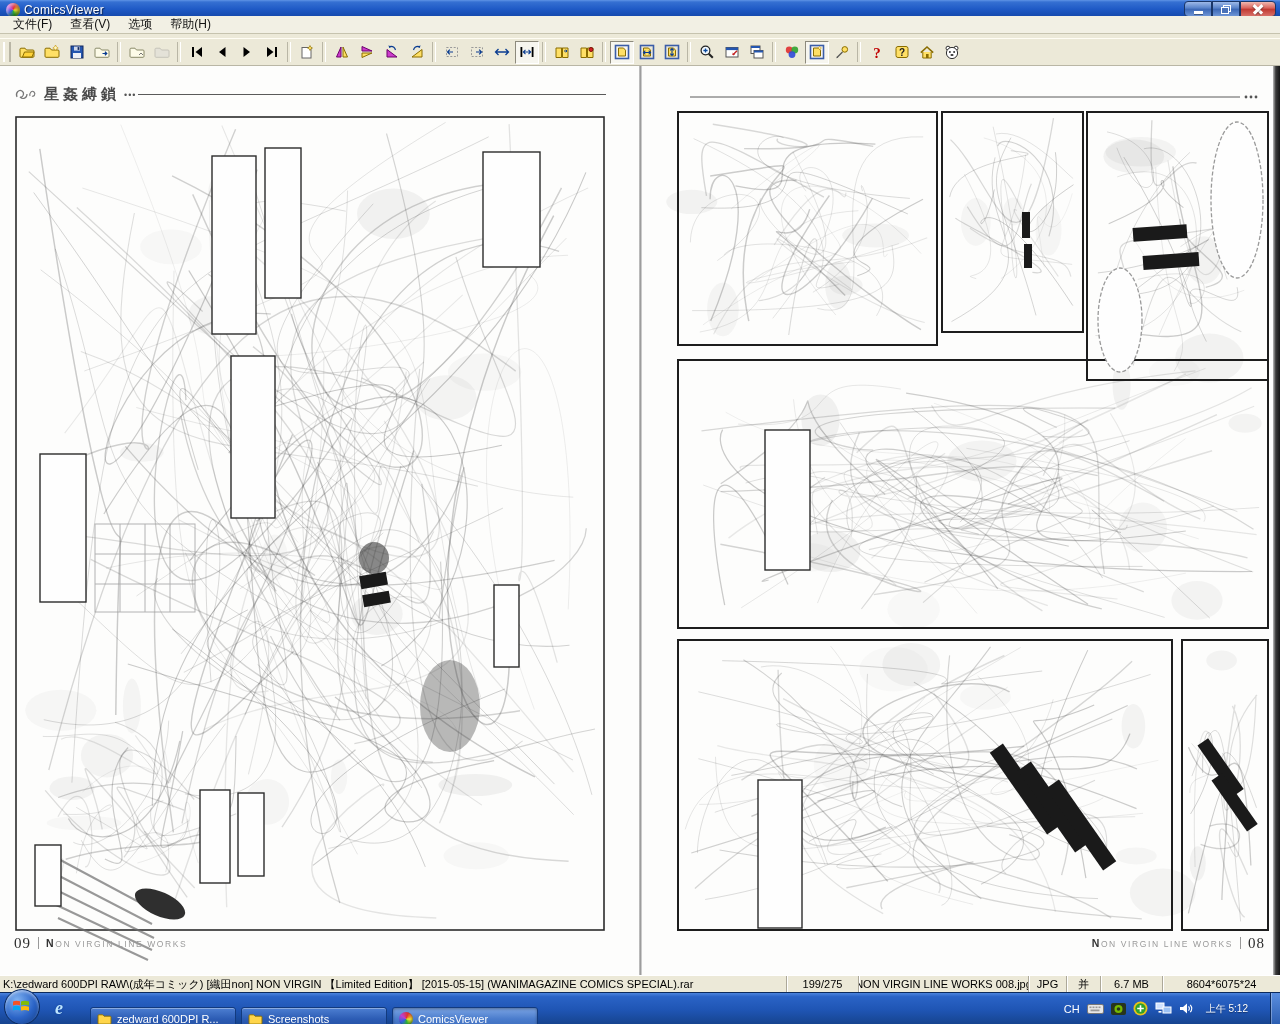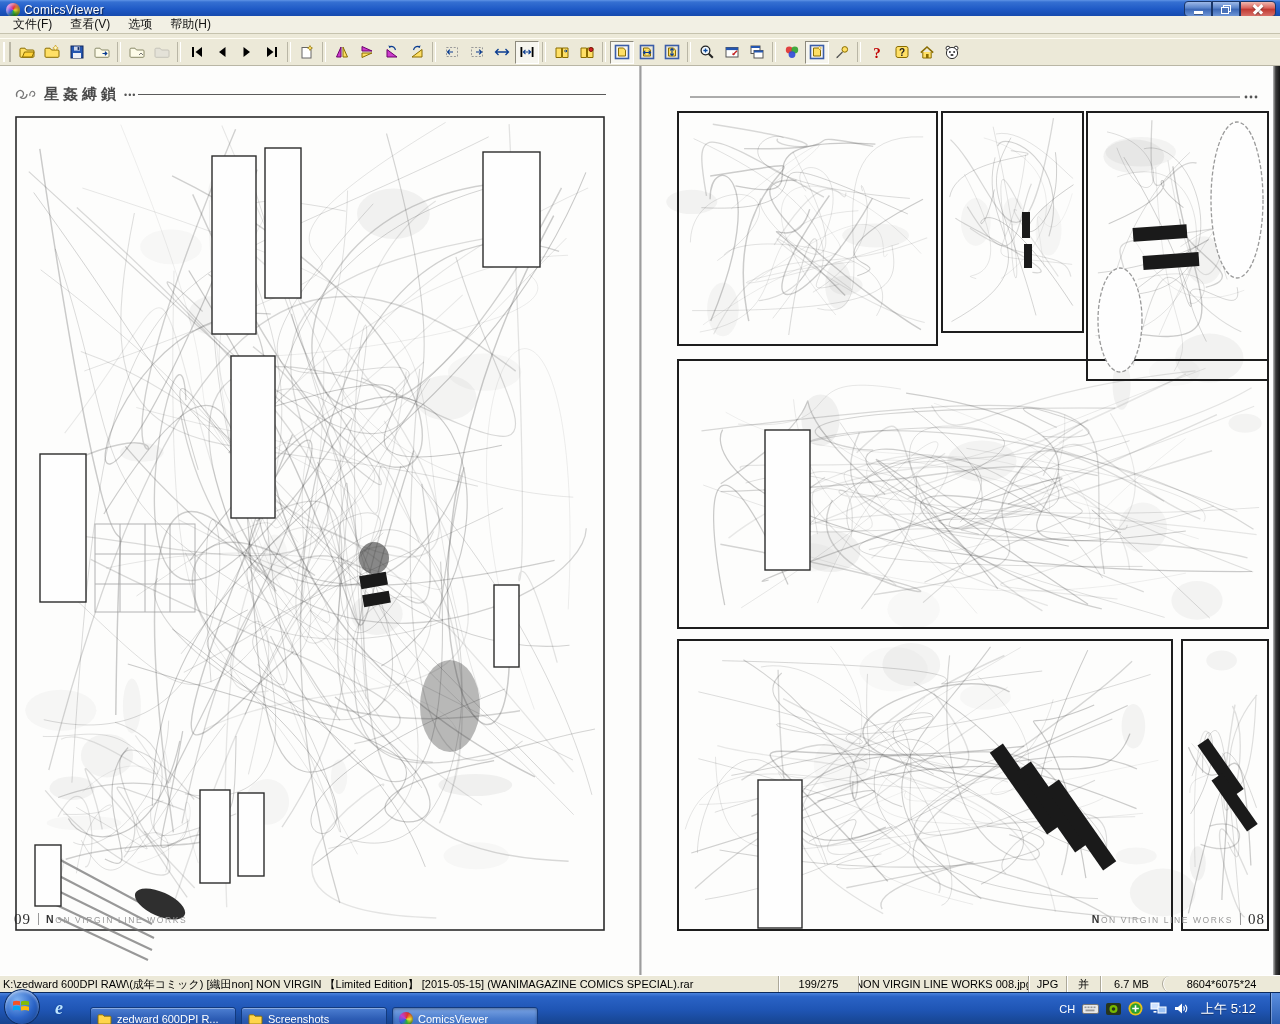--- a/index.html
+++ b/index.html
@@ -60,36 +60,36 @@
     background:linear-gradient(90deg,#c9c9c9,#9d9d9d,#e2e2e2);}
   .scan-edge{position:absolute;right:0;top:0;width:7px;height:909px;
     background:linear-gradient(90deg,#bbb,#3a3a3a 40%,#161616);}
   .art{position:absolute;left:0;top:0;}
 
   .page-header{position:absolute;left:14px;top:17px;height:22px;display:flex;align-items:center;}
   .chapter-title{font-size:15px;font-weight:bold;color:#4a4a4a;letter-spacing:4px;margin-left:4px;}
   .header-dots{color:#555;font-size:9px;letter-spacing:1px;margin:2px 2px 0 4px;}
   .hline{height:1px;background:#5a5a5a;margin-top:1px;}
 
-  .footer{position:absolute;top:844px;height:18px;display:flex;align-items:center;font-size:9px;}
+  .footer{position:absolute;top:868px;height:18px;display:flex;align-items:center;font-size:9px;}
   .footer-left{left:14px;}
   .footer-right{right:15px;}
   .pagenum{font-family:"Liberation Serif",serif;font-size:15px;color:#2e2e2e;letter-spacing:1px;}
   .fdiv{width:1px;height:12px;background:#999;margin:0 7px;}
   .series{display:inline-block;font-size:8.5px;letter-spacing:1.6px;color:#9a9a9a;}
   .series::first-letter{font-weight:bold;color:#333;font-size:10.5px;}
 
   
   .statusbar{position:absolute;left:0;top:975px;right:0;height:17px;background:#ece9d8;
     display:flex;align-items:stretch;font-size:11px;color:#000;border-top:1px solid #fff;box-sizing:border-box;}
   .sb-sec{display:flex;align-items:center;justify-content:center;white-space:nowrap;overflow:hidden;
     border-left:1px solid #aca899;box-shadow:inset 1px 0 0 #fff;padding:0 4px;box-sizing:border-box;}
   .sb-path{flex:1;justify-content:flex-start;border-left:none;box-shadow:none;padding-left:3px;}
-  .sb-pages{width:80px;}.sb-file{width:170px;}.sb-fmt{width:38px;}
-  .sb-mode{width:34px;}.sb-size{width:62px;}.sb-dims{width:118px;border-radius:8px;}
+  .sb-pages{width:72px;}.sb-file{width:170px;}.sb-fmt{width:38px;}
+  .sb-mode{width:34px;}.sb-size{width:62px;}.sb-dims{width:118px;}
 
   
   .taskbar{position:absolute;left:0;top:992px;right:0;height:32px;
     background:linear-gradient(180deg,#4b83dd 0%,#2a63c6 12%,#1f55b4 55%,#16448f 100%);
     border-top:1px solid #0c2a5c;box-sizing:border-box;display:flex;align-items:center;}
   .start-orb{position:relative;width:34px;height:34px;margin:-3px 4px 0 4px;border-radius:50%;
     background:radial-gradient(circle at 35% 30%,#7fb2f2,#2a63c6 55%,#123a7e);
     border:1px solid #0c2a5c;box-shadow:inset 0 2px 3px rgba(255,255,255,.5);flex:0 0 auto;}
   .start-orb svg{position:absolute;left:7px;top:8px;}
   .quick-launch{width:30px;display:flex;justify-content:center;align-items:center;flex:0 0 auto;}
@@ -103,21 +103,21 @@
   .task-btn.active{background:linear-gradient(180deg,#7ba4e4,#4a7ccc 50%,#3a68b8);
     box-shadow:inset 0 1px 3px rgba(0,0,0,.35);}
   .task-btn .t-icon{margin-right:5px;flex:0 0 auto;display:flex;}
   .task-btn span.lbl{overflow:hidden;text-overflow:ellipsis;}
   .cv-ball{width:14px;height:14px;border-radius:50%;
     background:conic-gradient(from 20deg,#e03030,#f0e030,#30b030,#3060e0,#c040d0,#e03030);
     box-shadow:inset -1px -1px 2px rgba(0,0,0,.4);}
   .tray{margin-left:auto;display:flex;align-items:center;height:100%;padding-right:0;}
   .tray-lang{color:#fff;font-size:11px;margin-right:7px;}
   .tray-ico{margin-right:7px;display:flex;align-items:center;}
-  .tray-clock{color:#fff;font-size:13px;margin:0 14px 0 6px;text-shadow:0 1px 1px rgba(0,0,0,.4);}
+  .tray-clock{color:#fff;font-size:10px;margin:0 22px 0 6px;text-shadow:0 1px 1px rgba(0,0,0,.4);}
   .show-desktop{width:9px;height:32px;border-left:1px solid #0c2a5c;box-shadow:inset 1px 0 0 rgba(255,255,255,.3);
     background:linear-gradient(180deg,#5b8fe0,#2a5cb0);}
 </style>
 </head>
 <body>
 
 <div class="screen">
   <div class="window">
 
     <div class="titlebar">

